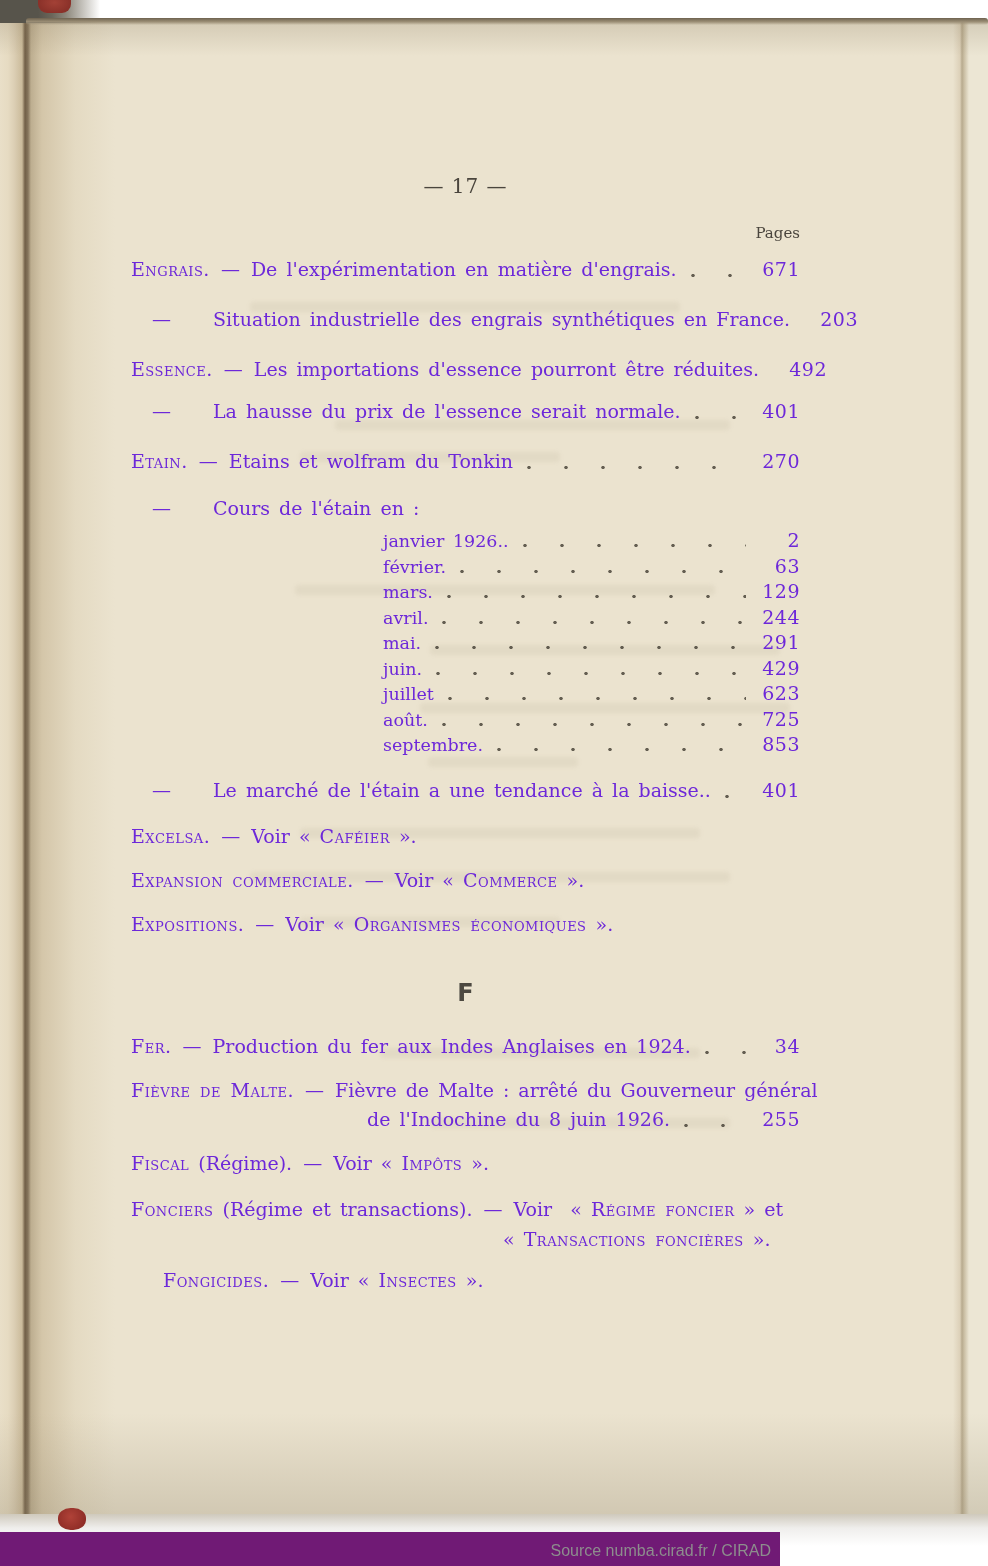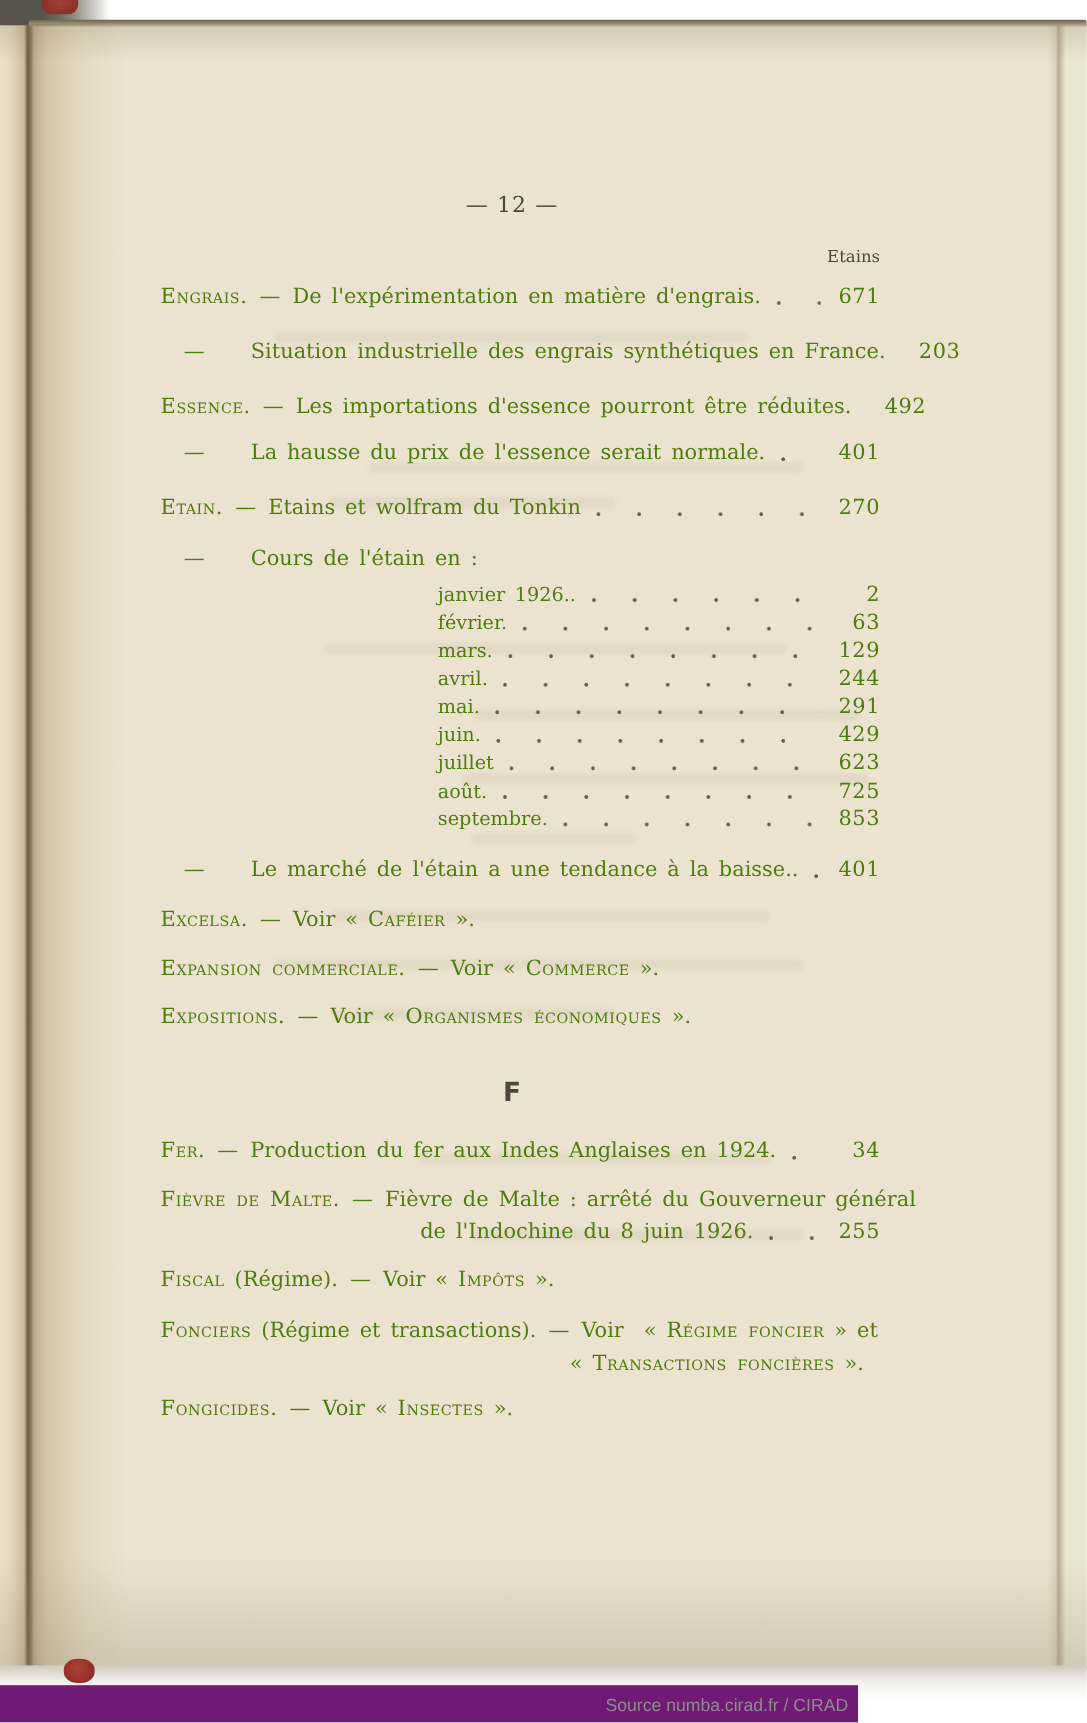--- a/index.html
+++ b/index.html
@@ -35,22 +35,22 @@
     background:radial-gradient(circle at 45% 40%,#b04238,#8e2c26 75%);}
   
   .ghost{position:absolute;background:#a79b80;opacity:.13;filter:blur(2px);border-radius:4px;height:10px;}
   .pgnum-head{position:absolute;left:131px;top:174px;width:669px;text-align:center;
     font-size:20px;letter-spacing:1px;color:#4a453d;}
   .pages-label{position:absolute;left:131px;top:224px;width:669px;text-align:right;
     font-size:15px;color:#4a453d;}
   .letter-f{position:absolute;left:131px;top:979px;width:669px;text-align:center;
     font-family:"DejaVu Sans","Liberation Sans",sans-serif;font-weight:700;font-size:24px;color:#4c4840;}
   .text-layer{position:absolute;left:131px;top:0;width:669px;height:1520px;z-index:3;}
-  .row{position:absolute;left:15px;right:0;display:flex;align-items:baseline;
-    font-size:19px;line-height:27px;color:#4d7c0f;white-space:pre;}
+  .row{position:absolute;left:0;right:0;display:flex;align-items:baseline;
+    font-size:19px;line-height:27px;color:#6d28d9;white-space:pre;}
   .row.month{padding-left:252px;font-size:17.5px;line-height:24px;}
   .row.line2a{padding-left:236px;}
   .row.line2b{padding-left:372px;}
   .sc{font-variant:small-caps;letter-spacing:.5px;}
   .dash{margin:0 11px;}
   .cont .dash{margin-left:21px;margin-right:42px;}
   .body-seg{word-spacing:3px;}
   .fill{flex:1 1 auto;align-self:flex-end;height:5px;margin:0 8px 5px 14px;}
   .fill.dots{background-image:radial-gradient(circle at 2px 2.5px,rgba(62,57,47,.78) 1.4px,rgba(0,0,0,0) 2px);
     background-size:37px 5px;background-repeat:repeat-x;}
@@ -75,22 +75,22 @@
   <div class="ghost" style="left:295px;top:585px;width:420px;"></div>
   <div class="ghost" style="left:430px;top:645px;width:350px;"></div>
   <div class="ghost" style="left:420px;top:703px;width:370px;"></div>
   <div class="ghost" style="left:428px;top:757px;width:150px;"></div>
   <div class="ghost" style="left:300px;top:828px;width:400px;"></div>
   <div class="ghost" style="left:250px;top:872px;width:480px;"></div>
   <div class="ghost" style="left:300px;top:917px;width:260px;"></div>
   <div class="ghost" style="left:380px;top:1048px;width:320px;"></div>
   <div class="ghost" style="left:430px;top:1118px;width:300px;"></div>
 
-  <div class="pgnum-head">— 12 —</div>
-  <div class="pages-label">Etains</div>
+  <div class="pgnum-head">— 17 —</div>
+  <div class="pages-label">Pages</div>
   <div class="letter-f">F</div>
 
   <div class="text-layer" id="rows">
       <div class="row entry" style="top: 256px;"><span class="term"><span class="body-seg sc">Engrais.</span></span><span class="dash">—</span><span><span class="body-seg">De l'expérimentation en matière d'engrais.</span></span><span class="fill dots"></span><span class="page-num">671</span></div>
       <div class="row cont" style="top: 306px;"><span class="dash">—</span><span><span class="body-seg">Situation industrielle des engrais synthétiques en France.</span></span><span class="fill"></span><span class="page-num">203</span></div>
       <div class="row entry" style="top: 356px;"><span class="term"><span class="body-seg sc">Essence.</span></span><span class="dash">—</span><span><span class="body-seg">Les importations d'essence pourront être réduites.</span></span><span class="fill dots"></span><span class="page-num">492</span></div>
       <div class="row cont" style="top: 398px;"><span class="dash">—</span><span><span class="body-seg">La hausse du prix de l'essence serait normale.</span></span><span class="fill dots"></span><span class="page-num">401</span></div>
       <div class="row entry" style="top: 448px;"><span class="term"><span class="body-seg sc">Etain.</span></span><span class="dash">—</span><span><span class="body-seg">Etains et wolfram du Tonkin</span></span><span class="fill dots"></span><span class="page-num">270</span></div>
       <div class="row cont" style="top: 495px;"><span class="dash">—</span><span><span class="body-seg">Cours de l'étain en :</span></span><span class="fill"></span><span class="page-num"></span></div>
       <div class="row month" style="top: 528px;"><span><span class="body-seg">janvier 1926..</span></span><span class="fill dots"></span><span class="page-num">2</span></div>
@@ -105,21 +105,21 @@
       <div class="row cont" style="top: 777px;"><span class="dash">—</span><span><span class="body-seg">Le marché de l'étain a une tendance à la baisse..</span></span><span class="fill dots"></span><span class="page-num">401</span></div>
       <div class="row entry" style="top: 823px;"><span class="term"><span class="body-seg sc">Excelsa.</span></span><span class="dash">—</span><span><span class="body-seg">Voir « </span><span class="body-seg sc">Caféier</span><span class="body-seg"> ».</span></span><span class="fill"></span><span class="page-num"></span></div>
       <div class="row entry" style="top: 867px;"><span class="term"><span class="body-seg sc">Expansion commerciale.</span></span><span class="dash">—</span><span><span class="body-seg">Voir « </span><span class="body-seg sc">Commerce</span><span class="body-seg"> ».</span></span><span class="fill"></span><span class="page-num"></span></div>
       <div class="row entry" style="top: 911px;"><span class="term"><span class="body-seg sc">Expositions.</span></span><span class="dash">—</span><span><span class="body-seg">Voir « </span><span class="body-seg sc">Organismes économiques</span><span class="body-seg"> ».</span></span><span class="fill"></span><span class="page-num"></span></div>
       <div class="row entry" style="top: 1033px;"><span class="term"><span class="body-seg sc">Fer.</span></span><span class="dash">—</span><span><span class="body-seg">Production du fer aux Indes Anglaises en 1924.</span></span><span class="fill dots"></span><span class="page-num">34</span></div>
       <div class="row entry" style="top: 1077px;"><span class="term"><span class="body-seg sc">Fièvre de Malte.</span></span><span class="dash">—</span><span><span class="body-seg">Fièvre de Malte : arrêté du Gouverneur général</span></span><span class="fill"></span><span class="page-num"></span></div>
       <div class="row line2a" style="top: 1106px;"><span><span class="body-seg">de l'Indochine du 8 juin 1926.</span></span><span class="fill dots"></span><span class="page-num">255</span></div>
       <div class="row entry" style="top: 1150px; align-items: center;"><span class="term"><span class="body-seg sc">Fiscal</span><span class="body-seg"> (Régime).</span></span><span class="dash">—</span><span><span class="body-seg">Voir « </span><span class="body-seg sc">Impôts</span><span class="body-seg"> ».</span></span><span class="fill"></span><span class="page-num"></span></div>
       <div class="row entry" style="top: 1196px;"><span class="term"><span class="body-seg sc">Fonciers</span><span class="body-seg"> (Régime et transactions).</span></span><span class="dash">—</span><span><span class="body-seg">Voir  « </span><span class="body-seg sc">Régime foncier</span><span class="body-seg"> » et</span></span><span class="fill"></span><span class="page-num"></span></div>
       <div class="row line2b" style="top: 1226px;"><span><span class="body-seg">« </span><span class="body-seg sc">Transactions foncières</span><span class="body-seg"> ».</span></span><span class="fill"></span><span class="page-num"></span></div>
-      <div class="row entry" style="top: 1267px;"><span class="term"><span class="body-seg sc">Fongicides.</span></span><span class="dash">—</span><span><span class="body-seg">Voir « </span><span class="body-seg sc">Insectes</span><span class="body-seg"> ».</span></span><span class="fill"></span><span class="page-num"></span></div>
+      <div class="row entry" style="top: 1267px; margin-left: 32px;"><span class="term"><span class="body-seg sc">Fongicides.</span></span><span class="dash">—</span><span><span class="body-seg">Voir « </span><span class="body-seg sc">Insectes</span><span class="body-seg"> ».</span></span><span class="fill"></span><span class="page-num"></span></div>
     </div>
 
   <div class="below-band"></div>
   <div class="red-bit"></div>
 </div>
 
 <div class="source-bar">
   <span>Source numba.cirad.fr / CIRAD</span>
 </div>
 

